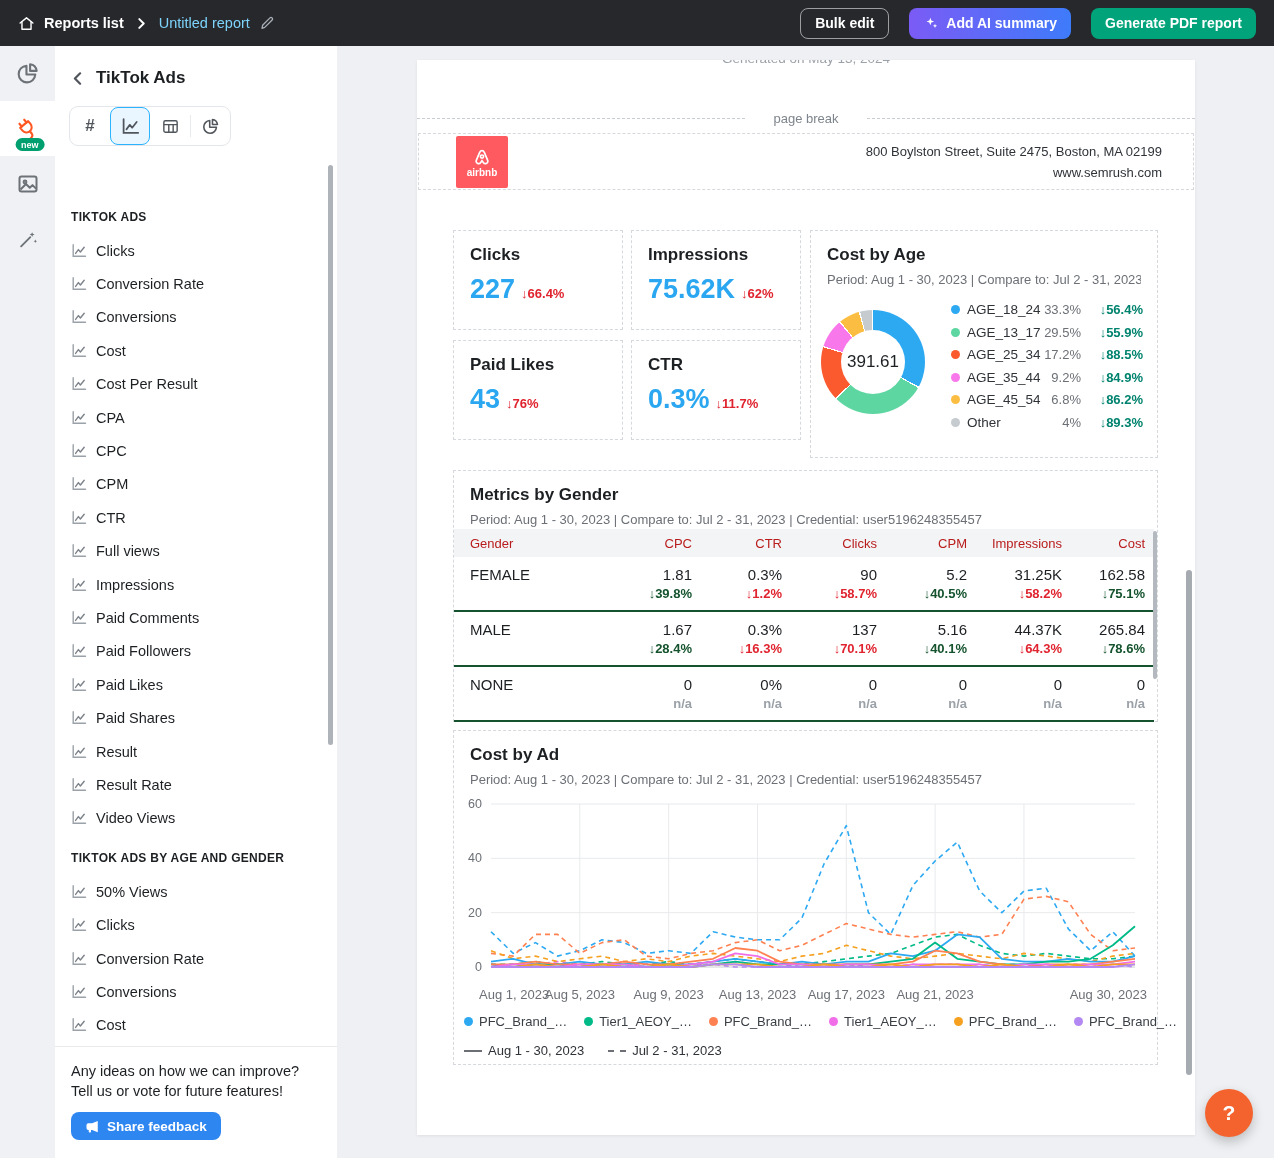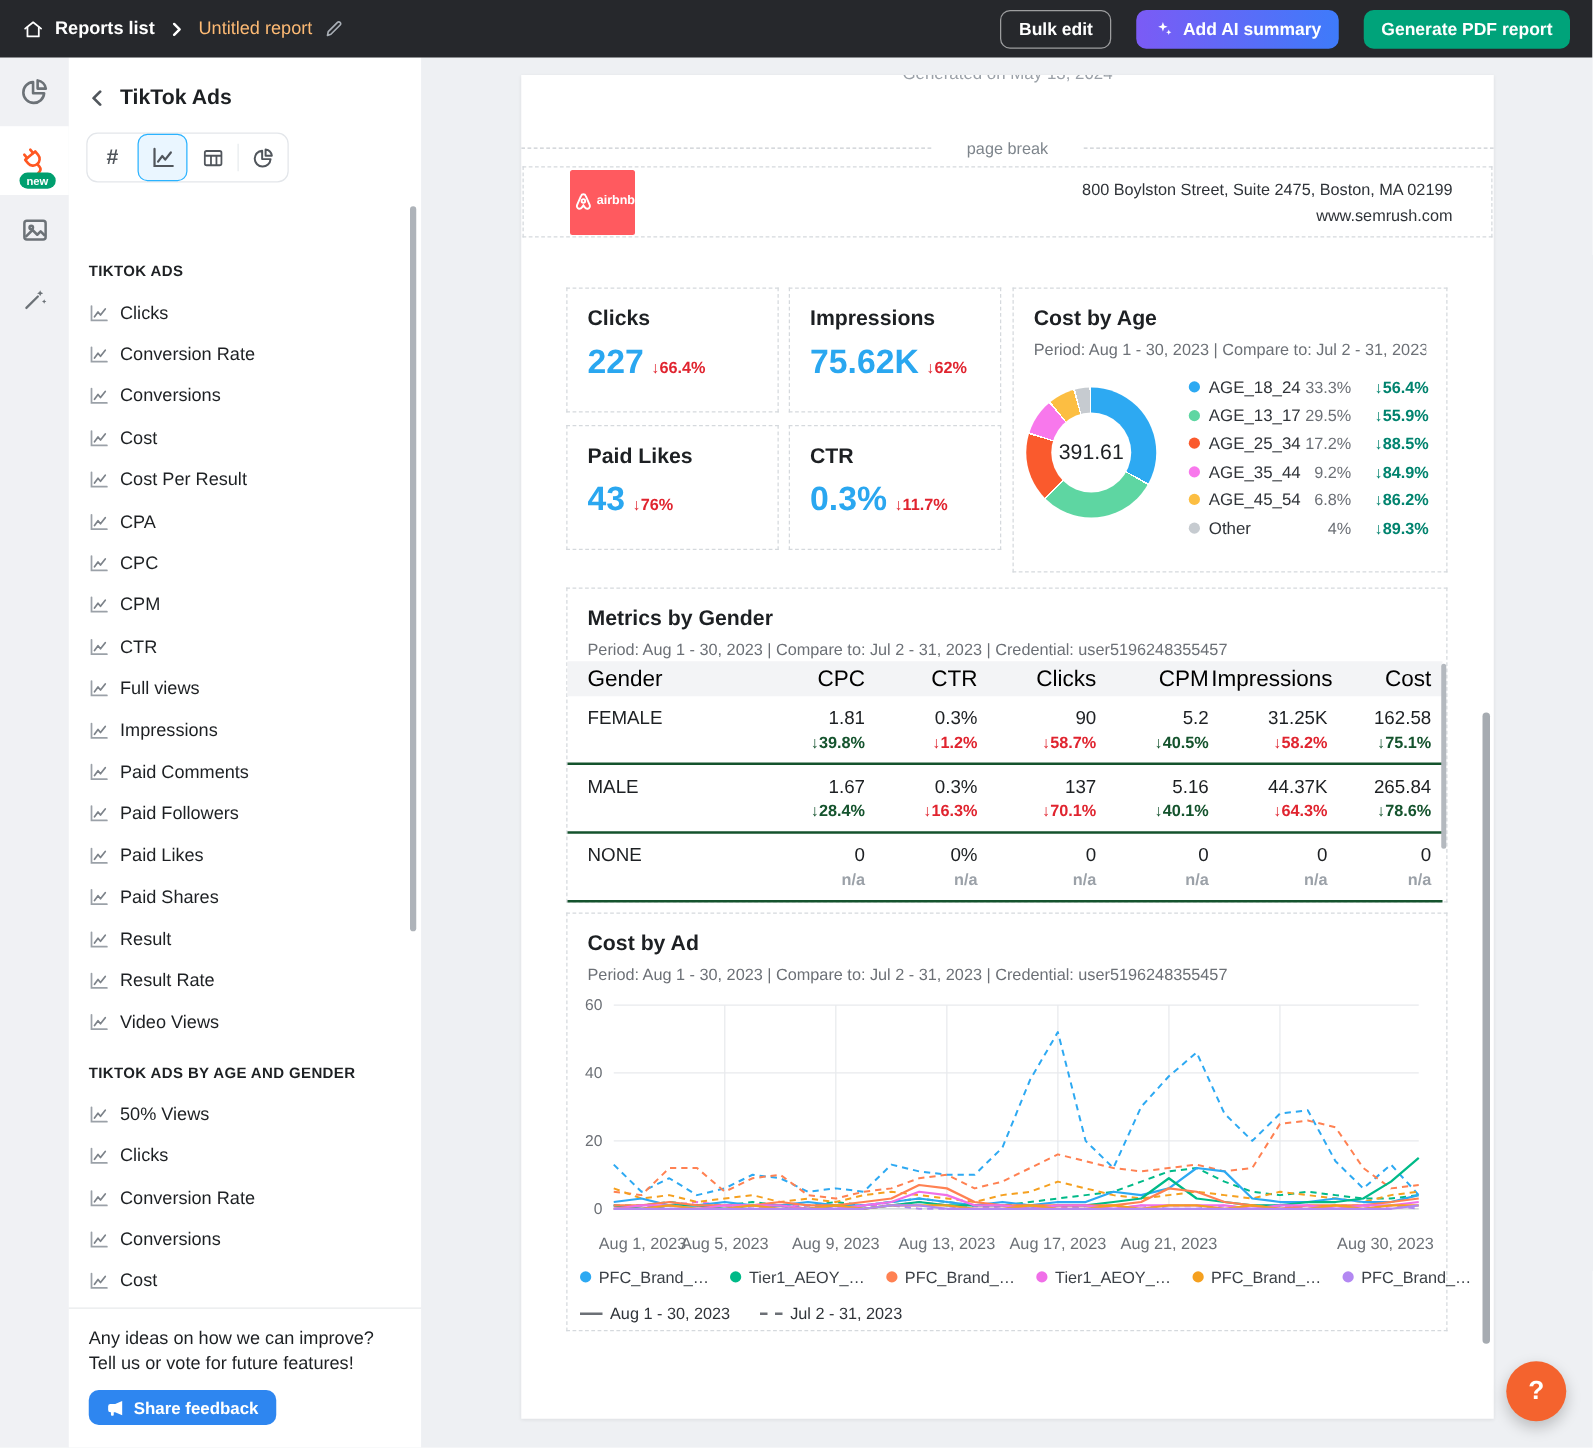--- a/index.html
+++ b/index.html
@@ -3,21 +3,21 @@
 <meta charset="utf-8">
 <style>
   *{box-sizing:border-box;margin:0;padding:0}
   html,body{width:1274px;height:1158px;overflow:hidden}
   body{font-family:"Liberation Sans",sans-serif;background:#EEF0F3;position:relative;color:#1D2023}
 
   
   .topbar{position:absolute;top:0;left:0;width:1274px;height:46px;background:#26282C;display:flex;align-items:center;padding:0 18px;z-index:50}
   .crumb-home{display:flex;align-items:center;gap:9px;color:#fff;font-weight:bold;font-size:14.5px;cursor:pointer}
   .crumb-sep{margin:0 12px;display:flex;align-items:center}
-  .crumb-current{color:#fdba74;font-size:14.5px;display:flex;align-items:center;gap:9px}
+  .crumb-current{color:#7dd3fc;font-size:14.5px;display:flex;align-items:center;gap:9px}
   .topbar-actions{margin-left:auto;display:flex;align-items:center;gap:20px}
   .btn{border:none;border-radius:8px;font-family:"Liberation Sans",sans-serif;font-size:14px;font-weight:bold;height:31px;padding:0 14px;cursor:pointer;display:flex;align-items:center;gap:7px}
   .btn-outline{background:transparent;color:#fff;border:1px solid rgba(255,255,255,.55)}
   .btn-ai{background:linear-gradient(90deg,#7B5BF5,#3E7BFA);color:#fff}
   .btn-pdf{background:#00A37A;color:#fff}
 
   
   .rail{position:absolute;top:46px;left:0;width:55px;height:1112px;background:#F0F1F4}
   .rail-item{width:55px;height:55px;display:flex;align-items:center;justify-content:center;position:relative;cursor:pointer}
   .rail-item.active{background:#fff}
@@ -44,21 +44,21 @@
 
   
   .main{position:absolute;top:46px;left:337px;width:937px;height:1112px;background:#EEF0F3;overflow:hidden}
   .page{position:absolute;left:80px;top:14px;width:778px;height:1075px;background:#fff;overflow:hidden;box-shadow:0 1px 3px rgba(0,0,0,.07)}
   .gen-on{position:absolute;top:-9px;left:0;width:778px;text-align:center;font-size:13.5px;color:#9BA1A8}
   .pbreak{position:absolute;top:51px;left:0;width:778px;display:flex;align-items:center;gap:28px}
   .pb-line{flex:1;border-top:1px dashed #C9CDD2}
   .pb-text{font-size:13px;color:#7E858C}
   .widget{position:absolute;border:1px dashed #D5D9DD;background:#fff}
   .hdr-widget{left:1px;top:73px;width:776px;height:57px;display:flex;align-items:center;padding:0 31px 0 37px}
-  .ab-logo{width:52px;height:52px;background:#FF5A5F;border-radius:2px;display:flex;flex-direction:row;align-items:center;justify-content:center;color:#fff}
+  .ab-logo{width:52px;height:52px;background:#FF5A5F;border-radius:2px;display:flex;flex-direction:column;align-items:center;justify-content:center;color:#fff}
   .ab-logo span{font-size:10px;font-weight:bold;margin-top:-3px}
   .hdr-addr{margin-left:auto;text-align:right;font-size:13px;color:#2F3338;line-height:21px}
   .card-label{font-size:17px;font-weight:bold}
   .scorecard{position:absolute;width:170px;height:100px;border:1px dashed #D5D9DD;padding:14px 16px;background:#fff}
   .score-val{margin-top:9px;display:flex;align-items:baseline;gap:6px}
   .score-num{font-size:27px;font-weight:bold;color:#2AA7F0}
   .chg-red{color:#E0242F;font-size:13px;font-weight:bold;white-space:nowrap}
   .chg-green{color:#14532d;font-size:13px;font-weight:bold;white-space:nowrap}
   .sub-line{font-size:13px;color:#6C7076;margin-top:7px;white-space:nowrap;overflow:hidden}
 
@@ -70,21 +70,21 @@
   .dlegend-row{display:flex;align-items:center;height:15px;margin-bottom:7.6px;font-size:13.5px}
   .dl-dot{width:9px;height:9px;border-radius:50%;margin-right:7px;flex:none}
   .dl-label{color:#2F3338}
   .dl-pct{margin-left:auto;color:#6C7076;font-size:13px}
   .dl-chg{width:62px;text-align:right;font-size:13px;font-weight:bold;color:#00836E}
 
   
   .gender-card{left:36px;top:410px;width:705px;height:252px;padding:14px 0 13px 16px}
   .gtable{position:absolute;left:0;top:58px;width:700px}
   .grow{display:grid;grid-template-columns:178px 62px 90px 95px 90px 95px 83px;align-items:center}
-  .ghead{background:#F3F4F6;height:28px;font-size:18px;color:#000000}
+  .ghead{background:#F3F4F6;height:28px;font-size:13px;color:#b91c1c}
   .ghead div{text-align:right;padding-right:2px}
   .ghead div:first-child{text-align:left;padding-left:16px}
   .gbody{border-bottom:2px solid #14532d;height:55px;align-items:start;padding-top:9px}
   .gcell{text-align:right;padding-right:2px}
   .gcell .v{font-size:15px}
   .gcell .c{font-size:13px;font-weight:bold;margin-top:3px}
   .gname{text-align:left;padding-left:16px;font-size:15px}
   .c-na{color:#9BA1A8;font-weight:normal}
   .gt-scroll{position:absolute;left:699px;top:60px;width:4px;height:148px;background:#B4B9BF;border-radius:2px}
 

